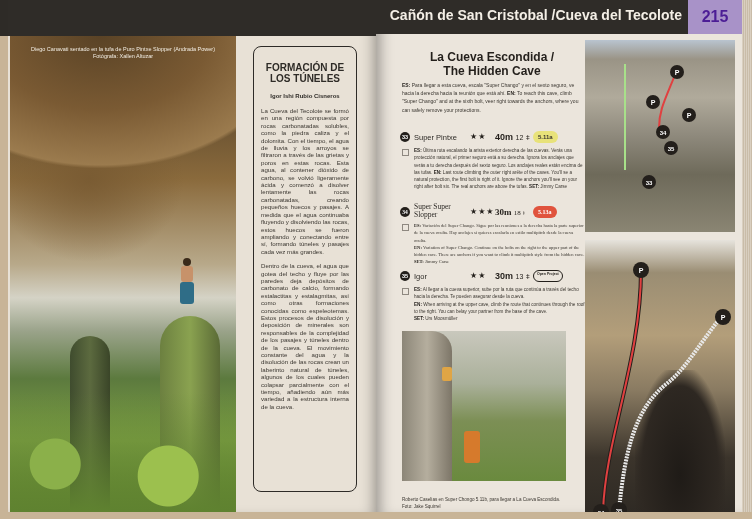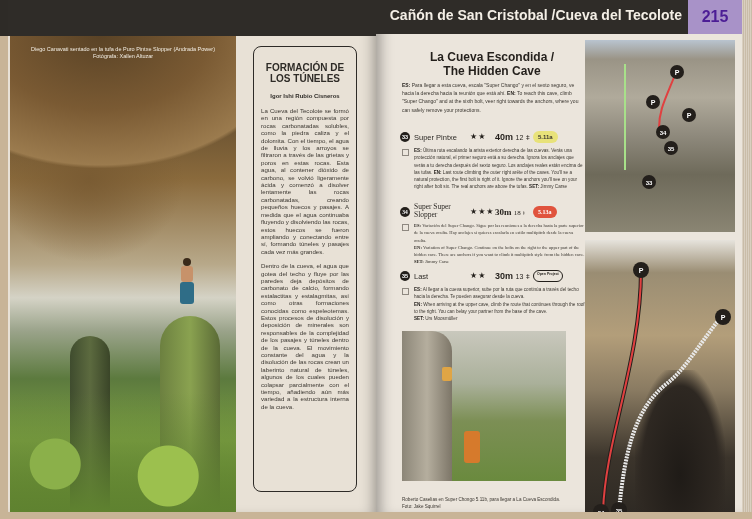--- a/index.html
+++ b/index.html
@@ -149,21 +149,21 @@
       <div class="route-check"></div>
       <div class="route-desc">
         <b class="lang">ES:</b><span> Variación del Super Chango. Sigue por las reuniones a la derecha hasta la parte superior de la cueva oculta. Hay anclajes si quieres escalarla en estilo multipitch desde la cueva oculta.</span><br>
         <b class="lang">EN:</b><span> Variation of Super Chango. Continue on the bolts on the right to the upper part of the hidden cave. There are anchors if you want to climb it multipitch style from the hidden cave. </span><b class="lang">SET:</b><span> Jimmy Carse</span>
       </div>
     </div>
 
     <div class="route" style="top:270px;">
       <div class="route-row">
         <div class="route-num">35</div>
-        <div class="route-name">Last</div>
+        <div class="route-name">Igor</div>
         <div class="route-stars">★★</div>
         <div class="route-len"><span>30m</span> <span class="route-draws">13</span> <span class="route-draws">ǂ</span></div>
         <div class="grade outline">Open Project</div>
       </div>
       <div class="route-check"></div>
       <div class="route-desc">
         <b class="lang">ES:</b><span> Al llegar a la cueva superior, sube por la ruta que continúa a través del techo hacia la derecha. Te pueden asegurar desde la cueva.</span><br>
         <b class="lang">EN:</b><span> When arriving at the upper cave, climb the route that continues through the roof to the right. You can belay your partner from the base of the cave.</span><br>
         <b class="lang">SET:</b><span> Urs Moosmüller</span>
       </div>

